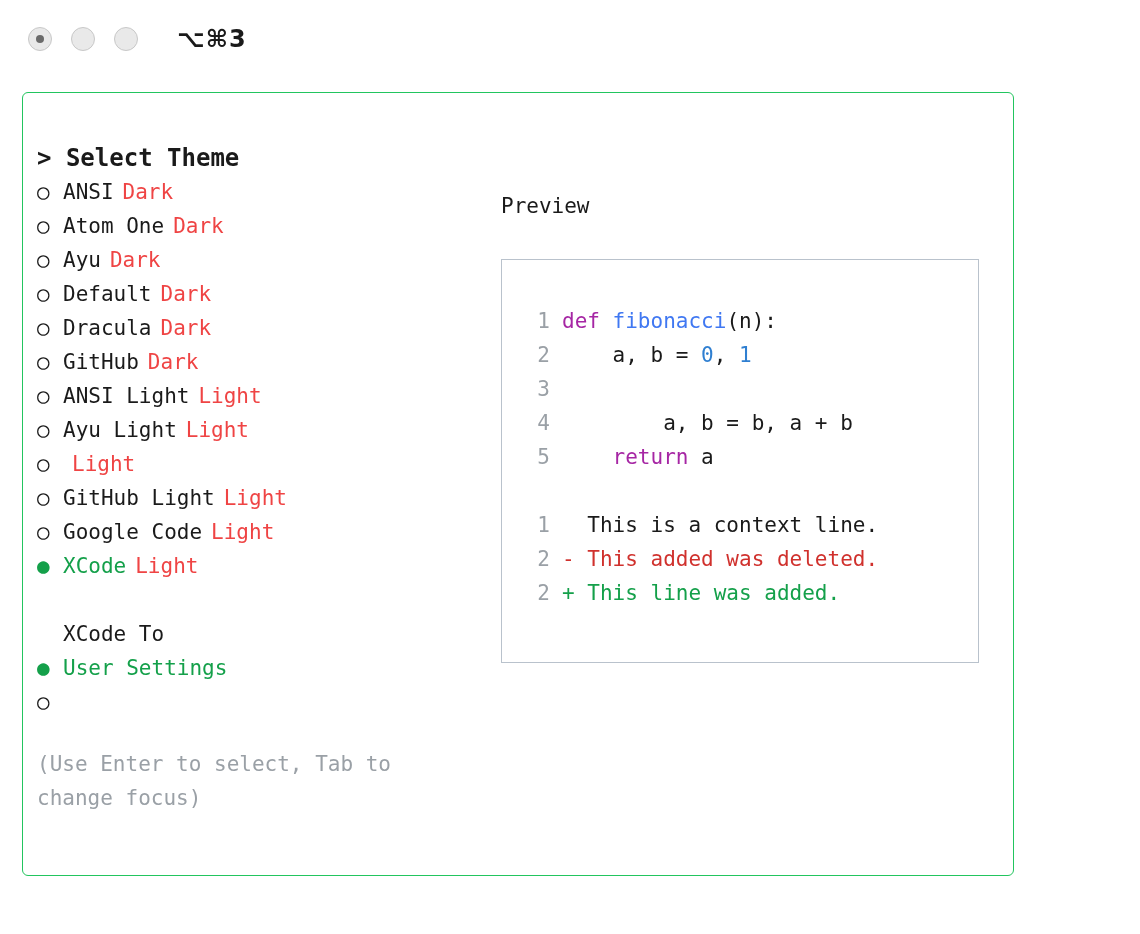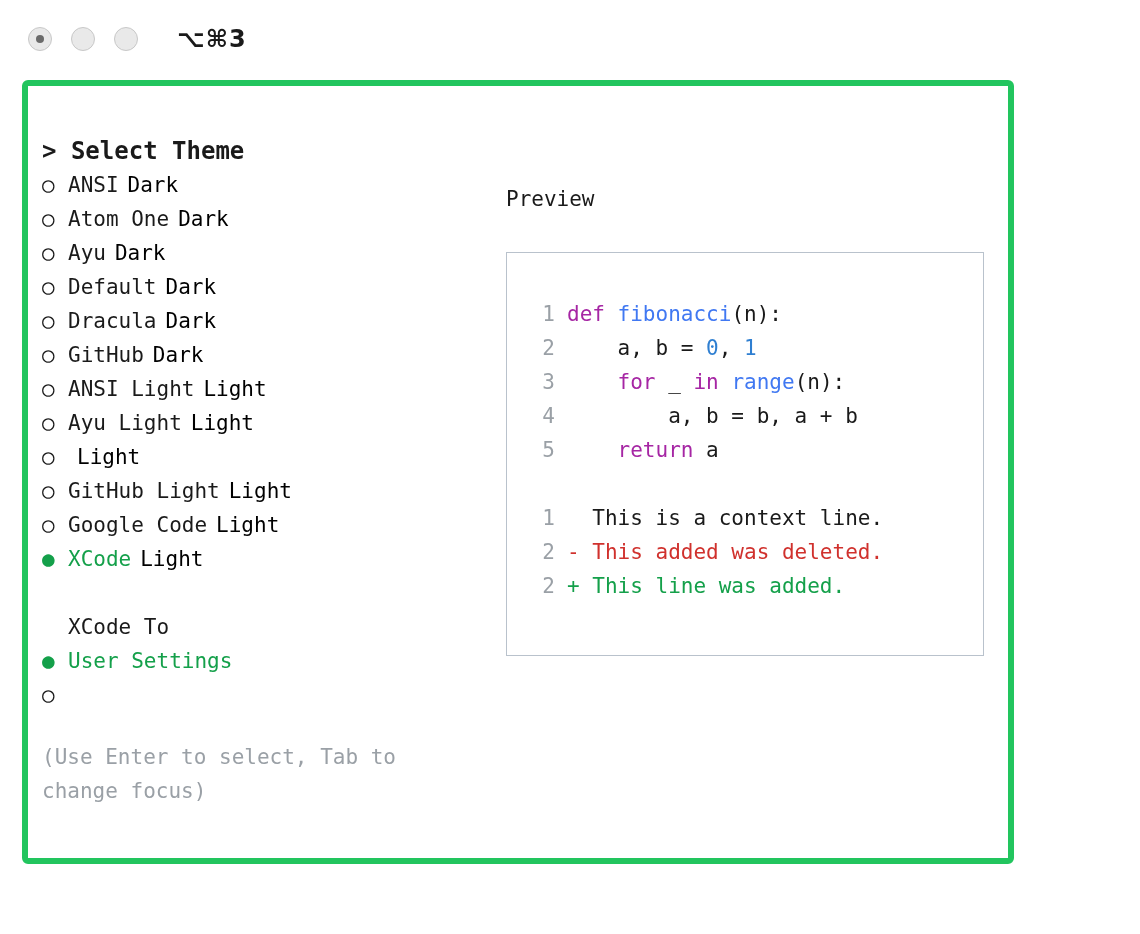--- a/index.html
+++ b/index.html
@@ -54,24 +54,24 @@
     margin-left: 20px;
     font-size: 24px;
     font-weight: bold;
     color: #1a1a1a;
     letter-spacing: 1px;
     font-family: "DejaVu Sans", sans-serif;
   }
   .panel {
     position: absolute;
     left: 22px;
-    top: 80px;
+    top: 92px;
     width: 992px;
     height: 784px;
-    border: 6px solid #22c55e;
+    border: 1px solid #22c55e;
     border-radius: 6px;
     box-sizing: border-box;
     background: #fff;
   }
   .col-left {
     position: absolute;
     left: 14px;
     top: 48px;
     width: 460px;
   }
@@ -100,21 +100,21 @@
     display: inline-block;
     width: 26px;
     flex: 0 0 26px;
     color: #1a1a1a;
   }
   .bullet.selected {
     color: #14a04a;
   }
   .opt.selected .label { color: #14a04a; }
   .variant {
-    color: #000000;
+    color: #ef4444;
     margin-left: 9px;
     text-align: center;
   }
   .spacer { height: 34px; }
   .apply-head {
     font-size: 21px;
     line-height: 34px;
     color: #1a1a1a;
     padding-left: 26px;
     white-space: pre;
@@ -206,21 +206,21 @@
 
       <div class="hint">(Use Enter to select, Tab to change focus)</div>
     </div>
 
     <div class="col-right">
       <div class="preview-title">Preview</div>
       <div class="preview-box">
         <div id="code-lines">
             <div class="code-line"><span class="lineno">1</span><span><span class="kw">def </span><span class="fn">fibonacci</span><span class="plain">(n):</span></span></div>
             <div class="code-line"><span class="lineno">2</span><span><span class="plain">    a, b = </span><span class="num">0</span><span class="plain">, </span><span class="num">1</span></span></div>
-            <div class="code-line"><span class="lineno">3</span><span><span class="plain">    </span><span class="kw">for</span><span class="plain"> _ </span><span class="kw">in</span><span class="plain"> </span><span class="fn">range</span><span class="plain">(n):</span></span></div>
+            <div class="code-line"><span class="lineno">3</span></div>
             <div class="code-line"><span class="lineno">4</span><span><span class="plain">        a, b = b, a + b</span></span></div>
             <div class="code-line"><span class="lineno">5</span><span><span class="plain">    </span><span class="kw">return</span><span class="plain"> a</span></span></div>
           </div>
         <div class="blank-line"></div>
         <div id="diff-lines">
             <div class="code-line"><span class="lineno">1</span><span class="ctx"> </span><span class="ctx"> This is a context line.</span></div>
             <div class="code-line"><span class="lineno">2</span><span class="del">-</span><span class="del"> This added was deleted.</span></div>
             <div class="code-line"><span class="lineno">2</span><span class="add">+</span><span class="add"> This line was added.</span></div>
           </div>
       </div>

